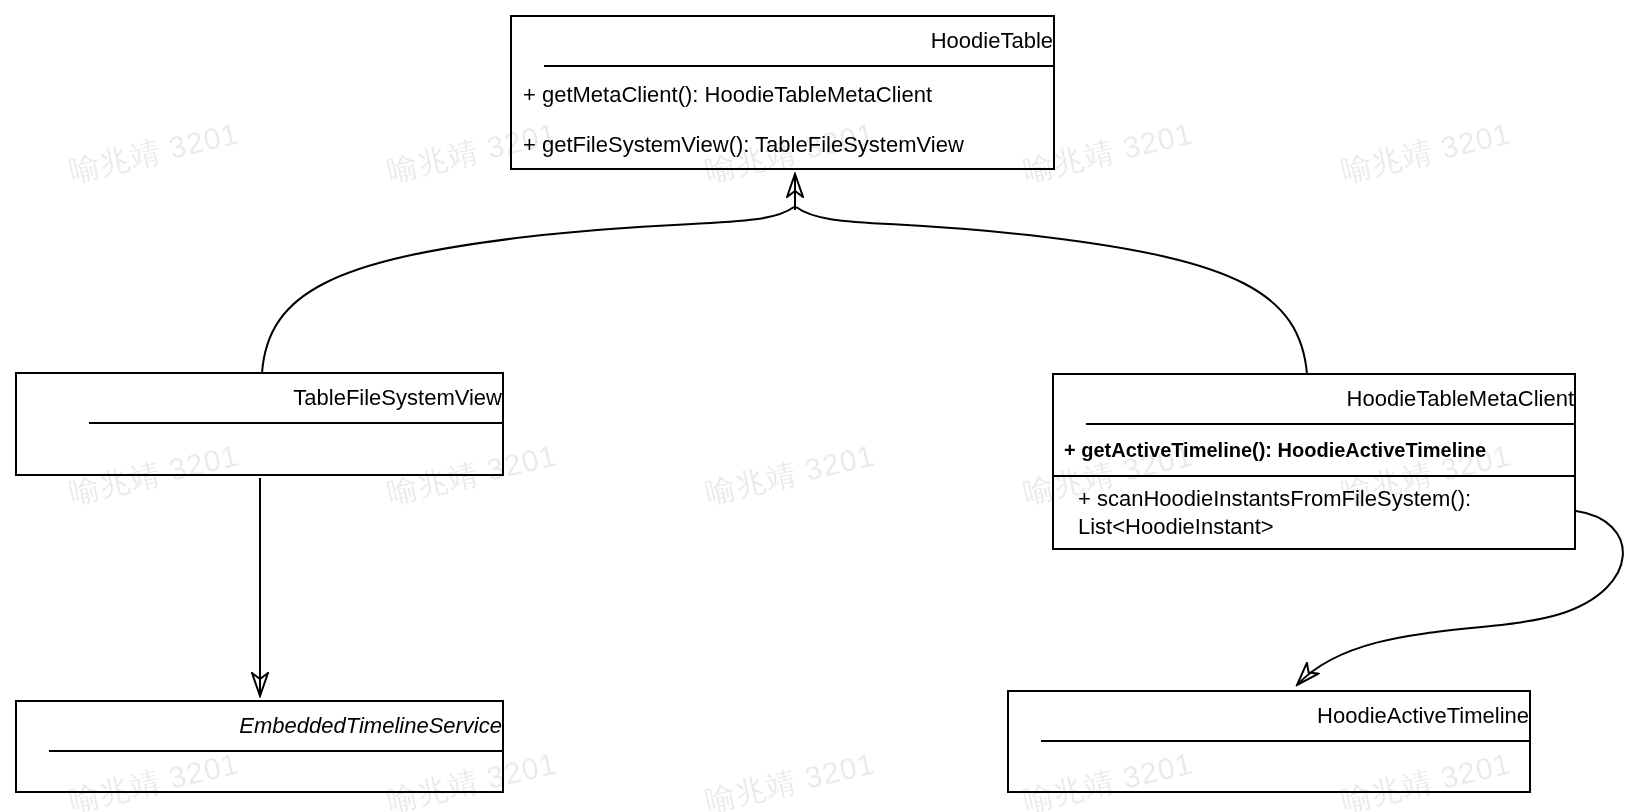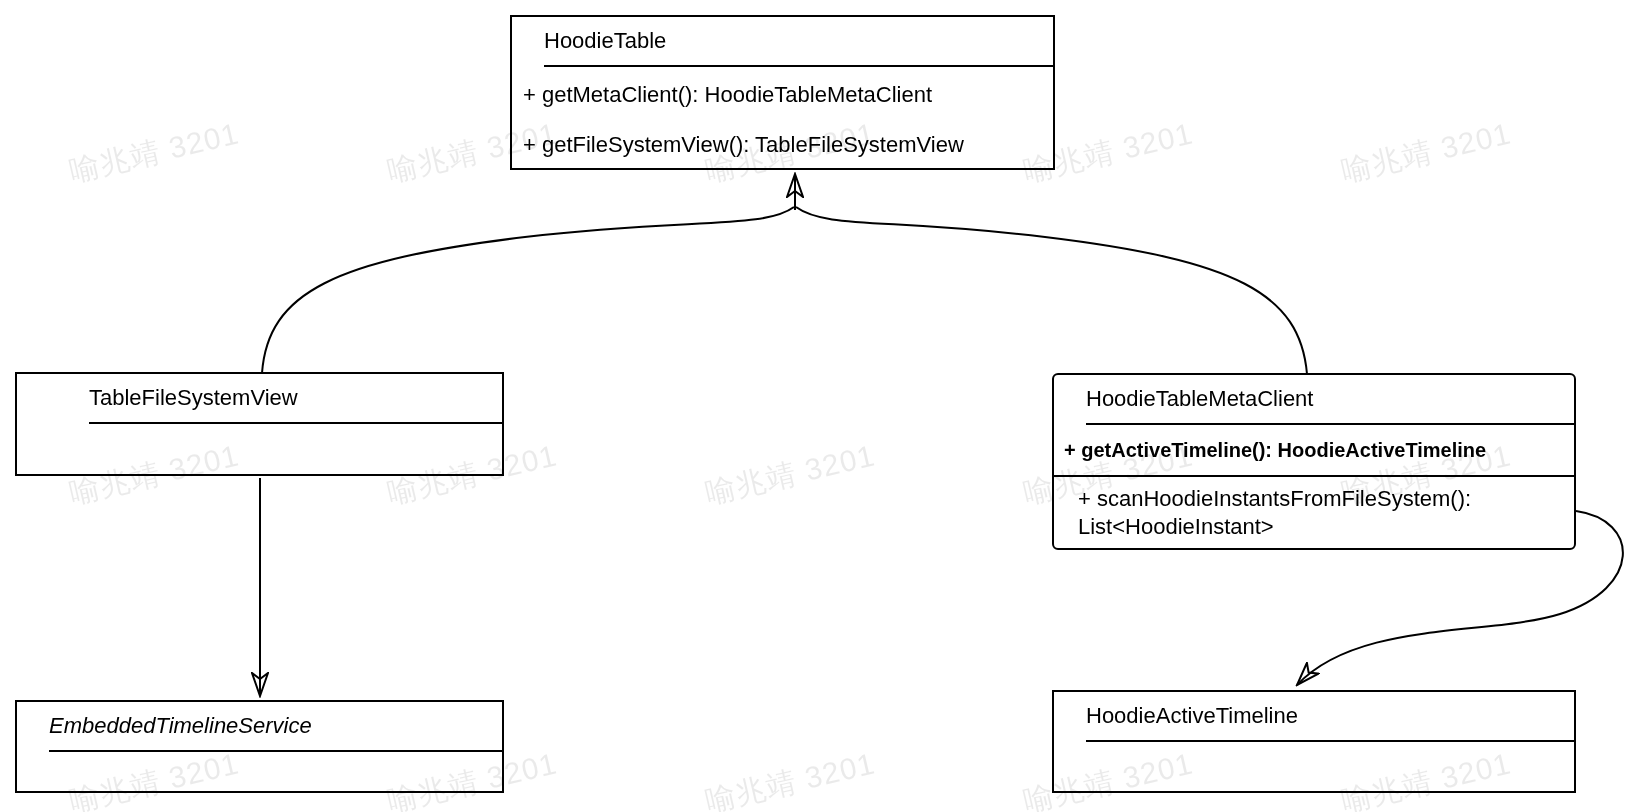--- a/index.html
+++ b/index.html
@@ -10,41 +10,41 @@
     font-family:"Liberation Sans", sans-serif;
   }
   .edges{position:absolute;left:0;top:0;width:1650px;height:812px;}
   .edges path{stroke:#000;stroke-width:2;fill:none;}
 
   .uml-box{
     position:absolute;border:2px solid #000;background:transparent;
     box-sizing:border-box;font-size:22px;
   }
   .uml-title{
-    height:48px;line-height:48px;text-align:left;
+    height:48px;line-height:48px;text-align:right;
     border-bottom:2px solid #000;white-space:nowrap;overflow:hidden;margin-left:32px;
   }
   .uml-sep{border-top:2px solid #000;}
   .uml-methods{padding:3px 11px 15px 11px;}
   .uml-method{height:50px;line-height:50px;white-space:nowrap;}
   .uml-method-row{
     box-sizing:border-box;height:50px;line-height:46px;
     padding:2px 11px 0 11px;white-space:nowrap;overflow:hidden;
   }
   .uml-method-row.em{font-weight:bold;font-size:20px;padding-left:10px;}
   .uml-method-wrap{
     box-sizing:border-box;padding:8px 13px 0 24px;line-height:28px;
   }
   .uml-empty{flex:1;}
 
   #box-hoodie-table{left:510px;top:15px;width:545px;height:155px;}
   #box-table-file-system-view{left:15px;top:372px;width:489px;height:104px;padding-left:40px;}
-  #box-hoodie-table-meta-client{left:1052px;top:373px;width:524px;height:177px;border-radius:6px;}
+  #box-hoodie-table-meta-client{left:1052px;top:373px;width:524px;height:177px;}
   #box-embedded-timeline-service{left:15px;top:700px;width:489px;height:93px;font-style:italic;}
-  #box-hoodie-active-timeline{left:1052px;top:690px;width:524px;height:103px;}
+  #box-hoodie-active-timeline{left:1007px;top:690px;width:524px;height:103px;}
 
   .wm-layer{position:absolute;left:0;top:0;width:100%;height:100%;pointer-events:none;}
   .wm{
     position:absolute;font-size:30px;color:#000;opacity:0.08;
     white-space:nowrap;transform:rotate(-13deg);transform-origin:0 50%;
     letter-spacing:1px;
   }
 </style>
 </head>
 <body>

